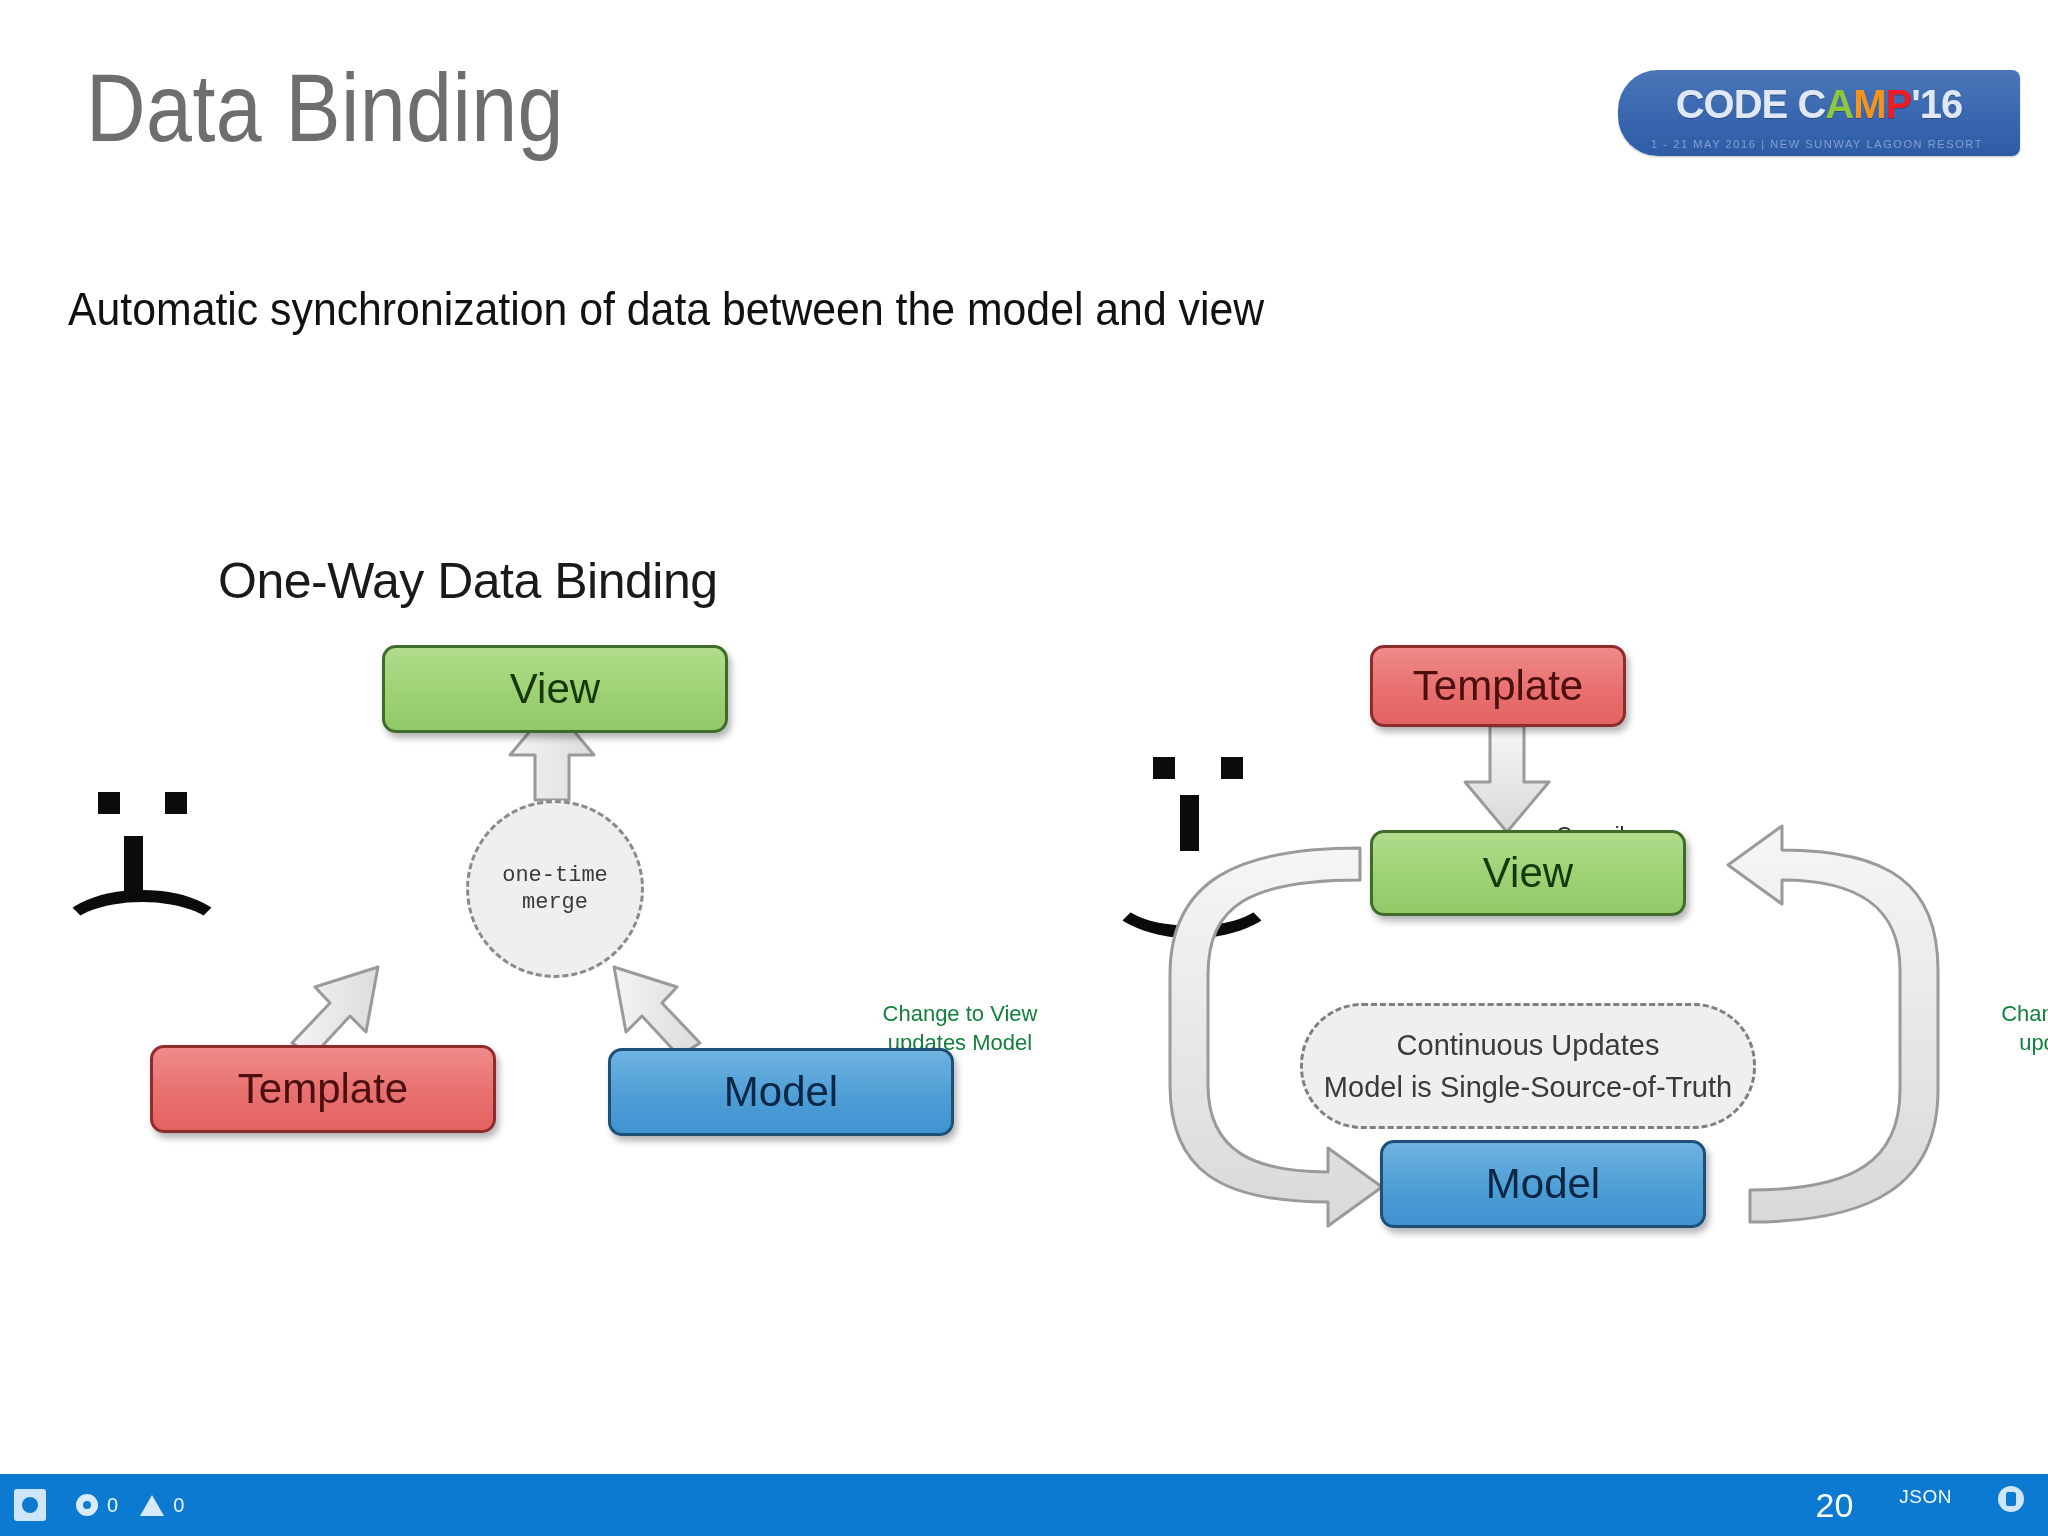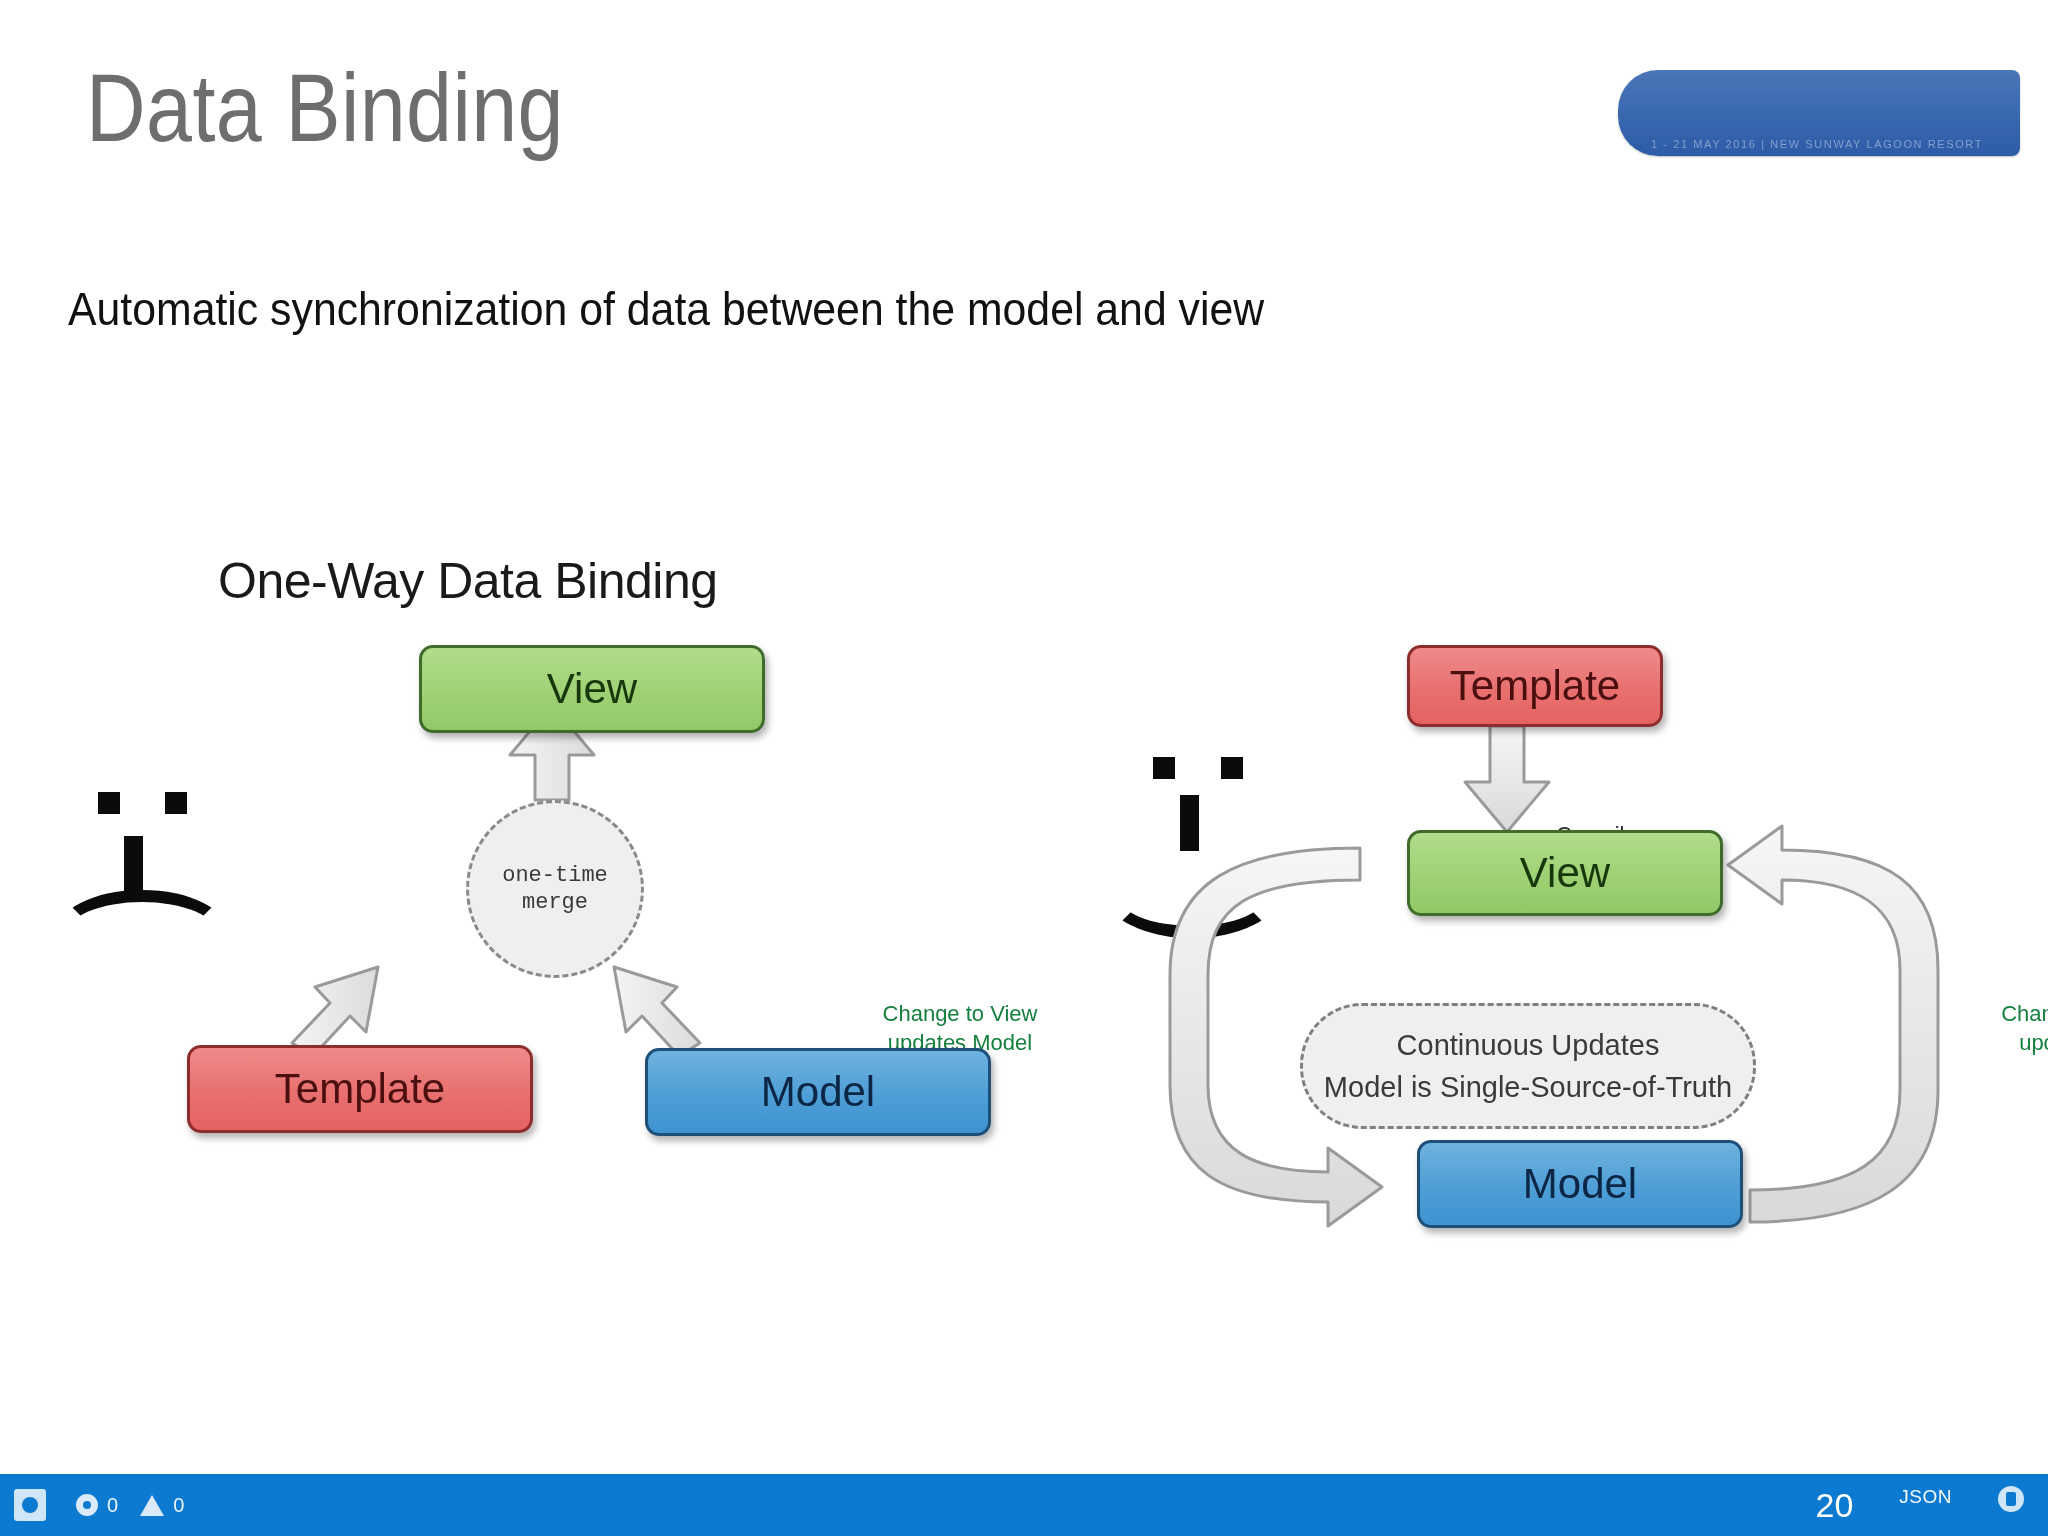--- a/index.html
+++ b/index.html
@@ -99,21 +99,20 @@
   .node {
     position: absolute;
     border-radius: 14px;
     display: flex;
     align-items: center;
     justify-content: center;
     font-family: "Liberation Sans", sans-serif;
     font-size: 42px;
     box-shadow: 3px 5px 7px rgba(0,0,0,0.30);
     z-index: 6;
-    margin-left: 37px;
   }
   .node-view {
     background: linear-gradient(180deg, #b2dc8b 0%, #9ed174 55%, #92c967 100%);
     border: 3px solid #3f6b2b;
     color: #17380b;
   }
   .node-template {
     background: linear-gradient(180deg, #ef8b8b 0%, #e8706f 55%, #e36361 100%);
     border: 3px solid #8d2c2c;
     color: #4c0f0f;
@@ -302,20 +301,21 @@
     background: #0b7ad0;
     border-radius: 2px;
   }
 </style>
 </head>
 <body>
 
 <div class="slide-title">Data Binding</div>
 
 <div class="logo-badge">
+  <div class="logo-inner"><span class="lg-w">CODE</span><span class="lg-w">&nbsp;</span><span class="lg-w">C</span><span class="lg-g">A</span><span class="lg-o">M</span><span class="lg-r">P</span><span class="lg-w">'16</span></div>
   <div class="logo-sub">1 - 21 MAY 2016  |  NEW SUNWAY LAGOON RESORT</div>
 </div>
 
 <div class="subtitle">Automatic synchronization of data between the model and view</div>
 
 <div class="diagram" style="left:0px; top:0px; width:1000px; height:1200px;">
 
   <div class="dg-title" style="left:218px; top:552px;">One-Way Data Binding</div>
 
   <div class="face" style="left:60px; top:780px; width:200px; height:160px;">

